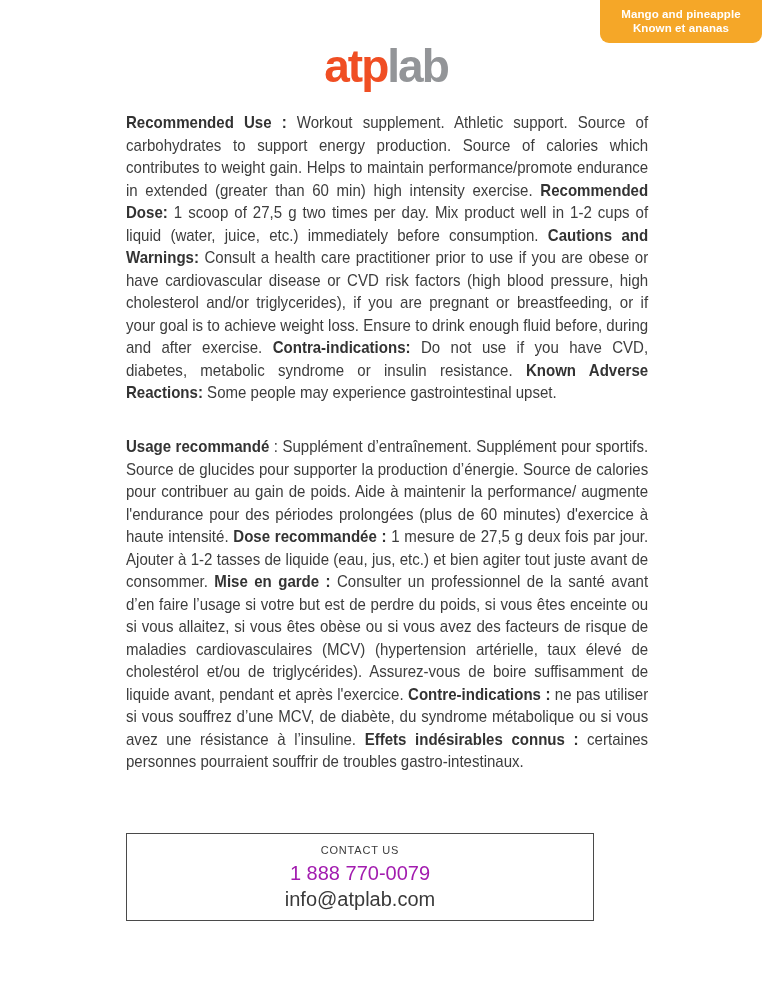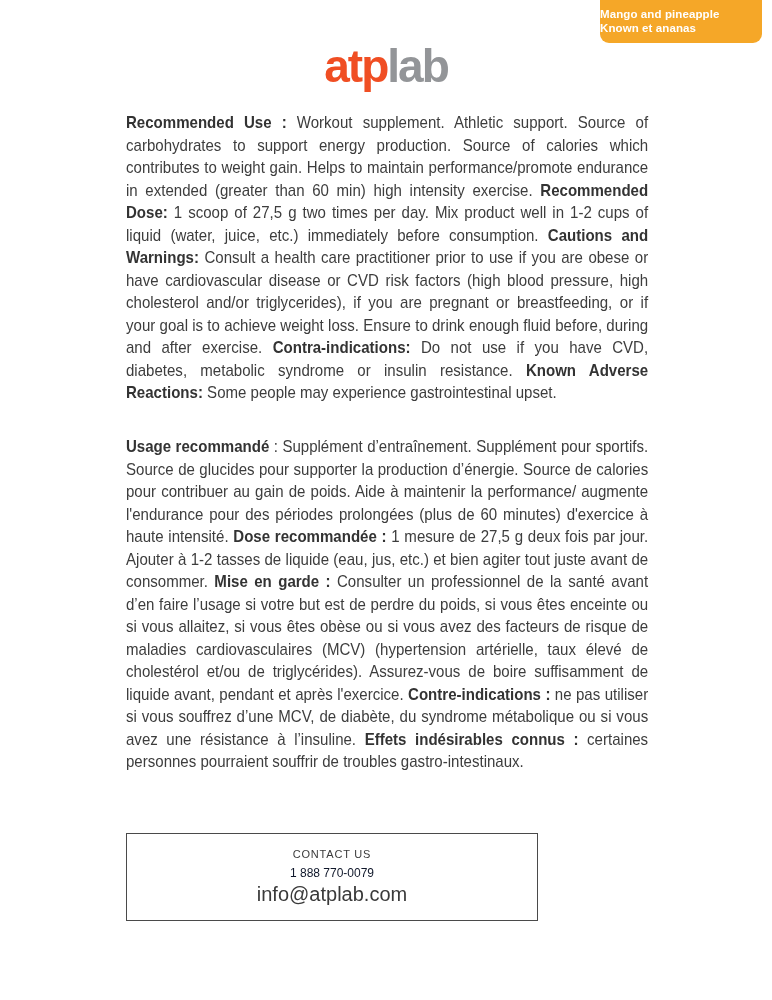--- a/index.html
+++ b/index.html
@@ -16,20 +16,21 @@
   .flavor-badge {
     position: absolute;
     left: 600px;
     top: 0;
     width: 162px;
     height: 43px;
     background: var(--badge-bg, #F5A728);
     border-radius: 0 0 9px 9px;
     display: flex;
     flex-direction: column;
+    align-items: center;
     justify-content: flex-start;
     padding-top: 7px;
     box-sizing: border-box;
   }
   .flavor-badge span {
     color: var(--badge-fg, #ffffff);
     font-size: 11.5px;
     font-weight: bold;
     line-height: 14px;
     letter-spacing: 0.1px;
@@ -66,38 +67,38 @@
   }
   .para strong { font-weight: bold; color: #333333; }
   .para-en { top: 112px; }
   .para-fr { top: 436px; }
 
   
   .contact-box {
     position: absolute;
     left: 126px;
     top: 833px;
-    width: 412px;
+    width: 468px;
     height: 88px;
     border: 1.5px solid #4a4a4a;
     box-sizing: border-box;
     display: flex;
     flex-direction: column;
     align-items: center;
     justify-content: center;
     gap: 3px;
     background: #ffffff;
   }
   .contact-heading {
     font-size: 11px;
     letter-spacing: 0.8px;
     color: #3b3b3b;
     margin-bottom: 3px;
   }
-  .contact-phone { font-size: 12px; color: #0f172a; }
+  .contact-phone { font-size: 20px; color: #a21caf; }
   .contact-email { font-size: 20px; color: #3a3a3a; }
 </style>
 </head>
 <body>
 
 <div class="page">
 
   <div class="flavor-badge">
     <span>Mango and pineapple</span>
     <span>Known et ananas</span>

